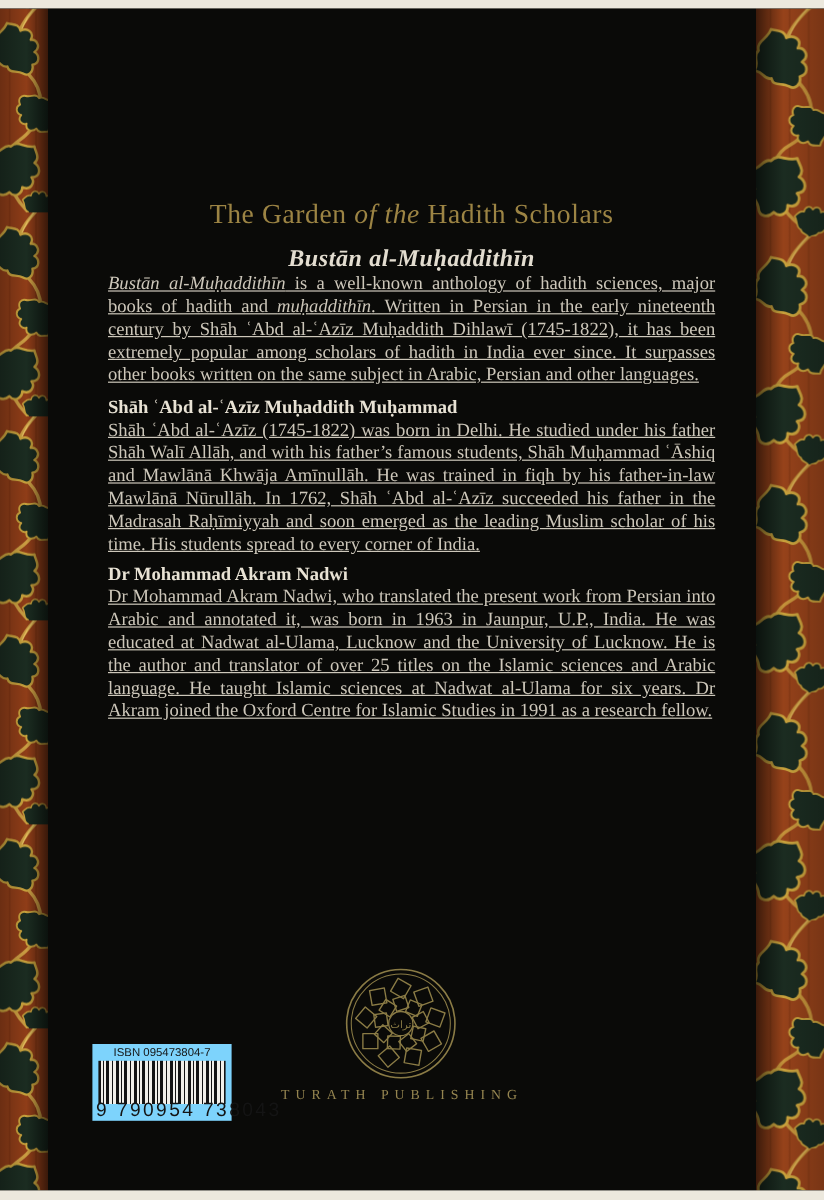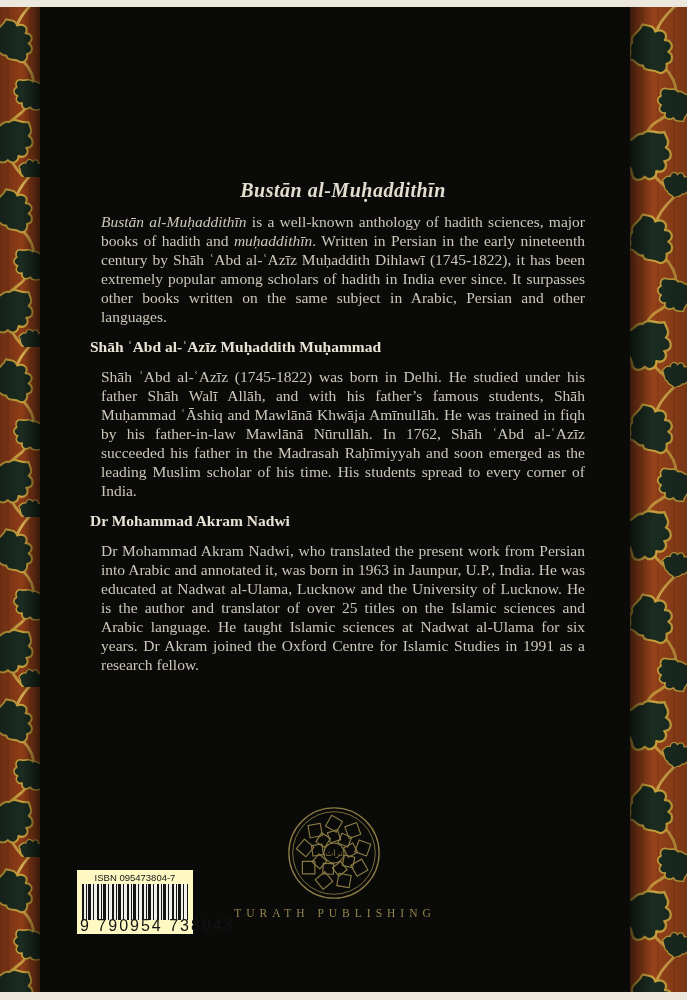--- a/index.html
+++ b/index.html
@@ -24,32 +24,32 @@
     text-align:center;color:var(--title_gold,#9c8444);letter-spacing:0.5px;
   }
   .title em{font-style:italic;}
   .subtitle{
     margin:13px 0 0 0;font-size:20px;line-height:22px;text-align:center;
     font-style:italic;font-weight:bold;color:#e3ddd0;letter-spacing:0.5px;
   }
   .intro{margin:27px 0 0 0;}
   .bodytext{
     font-size:15.5px;line-height:19px;text-align:justify;
-    color:var(--body_text,#cdc7ba);margin:11px;
+    color:var(--body_text,#cdc7ba);margin:0;text-decoration:underline;
   }
   .sect{margin-top:8px;}
   .sect h3{
     margin:0;font-size:15.5px;line-height:19px;font-weight:bold;
     color:#e8e2d4;
   }
   .sect.second{margin-top:6px;}
 
   .barcode{
     position:absolute;left:77px;top:870px;width:116px;height:64px;
-    background:#fef9c3;box-sizing:border-box;padding:2px 3px 2px 3px;
+    background:#7dd3fc;box-sizing:border-box;padding:2px 3px 2px 3px;
     display:flex;flex-direction:column;z-index:3;
   }
   .barcode .isbn{
     font-family:"Liberation Sans", sans-serif;font-size:9.5px;line-height:11px;
     color:#141414;text-align:center;white-space:nowrap;
   }
   .barcode .bars{
     flex:1;margin:1px 2px 0 2px;
     background:repeating-linear-gradient(90deg,
       #141414 0px,#141414 2px,
@@ -121,20 +121,21 @@
         <stop offset="0" stop-color="#000" stop-opacity="0.6"></stop>
         <stop offset="0.4" stop-color="#000" stop-opacity="0"></stop>
         <stop offset="1" stop-color="#000" stop-opacity="0.2"></stop>
       </linearGradient>
     </defs>
     <rect width="57" height="985" fill="url(#folR)"></rect>
     <rect width="57" height="985" fill="url(#shR)"></rect>
   </svg>
 
   <div class="textblock">
+    <h1 class="title"><span>The Garden </span><em>of the</em><span> Hadith Scholars</span></h1>
 
     <h2 class="subtitle">Bustān al-Muḥaddithīn</h2>
 
     <p class="intro bodytext"><span style="font-style: italic;">Bustān al-Muḥaddithīn</span><span> is a well-known anthology of hadith sciences, major books of hadith and </span><span style="font-style: italic;">muḥaddithīn</span><span>. Written in Persian in the early nineteenth century by Shāh ʿAbd al-ʿAzīz Muḥaddith Dihlawī (1745-1822), it has been extremely popular among scholars of hadith in India ever since. It surpasses other books written on the same subject in Arabic, Persian and other languages.</span></p>
 
     <div class="sect">
       <h3>Shāh ʿAbd al-ʿAzīz Muḥaddith Muḥammad</h3>
       <p class="bodytext">Shāh ʿAbd al-ʿAzīz (1745-1822) was born in Delhi. He studied under his father Shāh Walī Allāh, and with his father’s famous students, Shāh Muḥammad ʿĀshiq and Mawlānā Khwāja Amīnullāh. He was trained in fiqh by his father-in-law Mawlānā Nūrullāh. In 1762, Shāh ʿAbd al-ʿAzīz succeeded his father in the Madrasah Raḥīmiyyah and soon emerged as the leading Muslim scholar of his time. His students spread to every corner of India.</p>
     </div>
 

